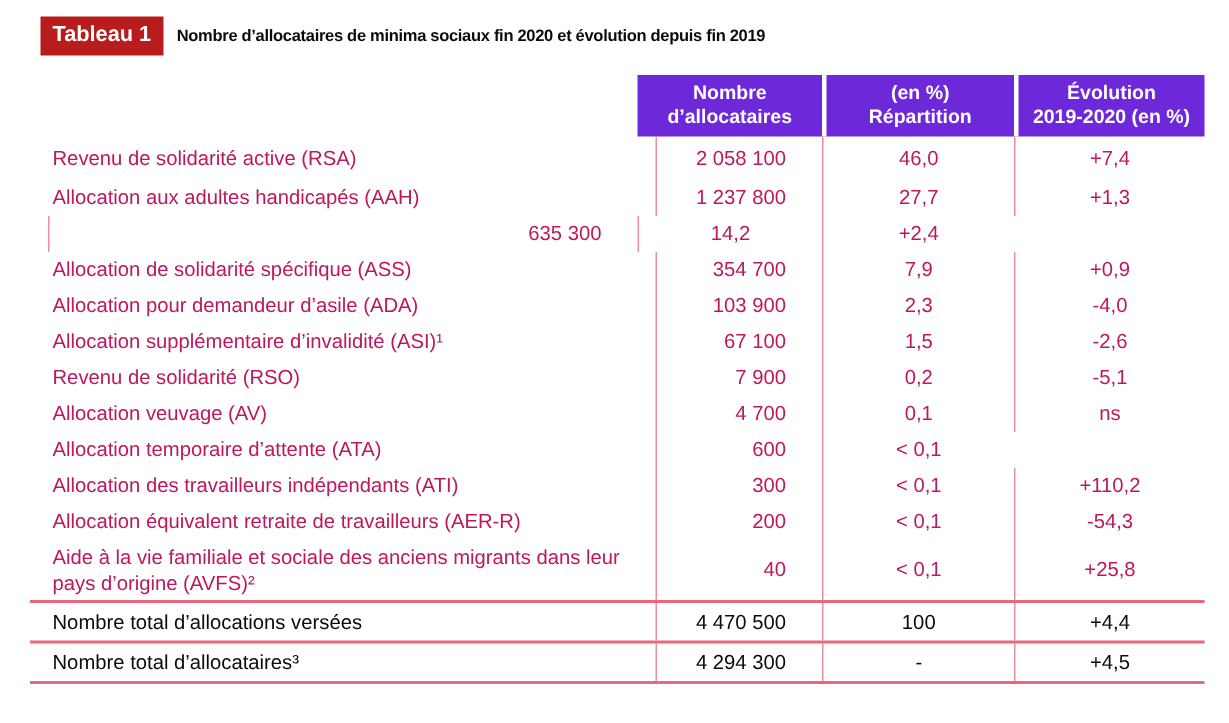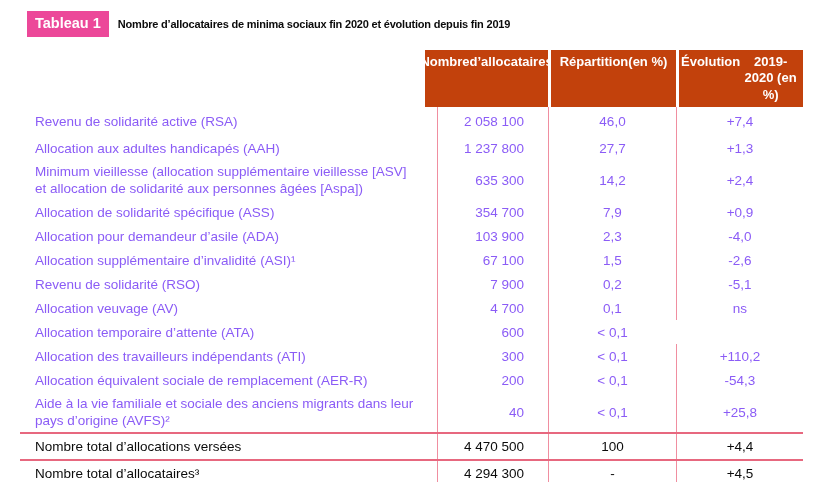--- a/index.html
+++ b/index.html
@@ -1,36 +1,36 @@
 <!DOCTYPE html>
 <html><head>
 <meta charset="utf-8">
 <style>
   html,body{margin:0;padding:0;background:#fff;}
   body{width:819px;height:482px;font-family:"Liberation Sans",sans-serif;color:#1d1d1b;overflow:hidden;}
   .page{padding:9px 0 0 20px;}
 
   .title-row{display:flex;align-items:center;gap:9px;margin:2px 0 13px 7px;}
-  .badge{background:#ec4899;color:#fff;font-weight:bold;font-size:14.5px;line-height:1;padding:5px 8px 6px;white-space:nowrap;}
+  .badge{background:#b91c1c;color:#fff;font-weight:bold;font-size:14.5px;line-height:1;padding:5px 8px 6px;white-space:nowrap;}
   .title{margin:0;font-size:11px;font-weight:bold;color:#0b0b0b;letter-spacing:-0.2px;}
 
   .table{width:783px;}
   .row{display:grid;grid-template-columns:405px 123px 128px 127px;align-items:stretch;}
 
   
   .head{min-height:41px;}
   .corner{background:#fff;}
-  .hc{background:#c2410c;color:#fff;font-weight:bold;font-size:13px;line-height:1.28;
-      display:flex;flex-direction:row;justify-content:center;text-align:center;padding:4px 2px;}
+  .hc{background:#6d28d9;color:#fff;font-weight:bold;font-size:13px;line-height:1.28;
+      display:flex;flex-direction:column;justify-content:center;text-align:center;padding:4px 2px;}
   .hc.gap{border-left:3px solid #fff;}
 
   
   .brow{min-height:24px;}
   .brow.tall{min-height:29px;}
-  .cell{display:flex;align-items:center;font-size:13.5px;color:#8b5cf6;}
+  .cell{display:flex;align-items:center;font-size:13.5px;color:#be185d;}
   .lbl{padding:3px 10px 3px 15px;line-height:17px;}
   .num{border-left:1px solid #f08ea0;}
   .r{justify-content:flex-end;padding-right:24px;margin-left:12px;}
   .c{justify-content:center;}
 
   
   .total{min-height:24px;border-top:2px solid #e7687f;}
   .total:last-child{border-bottom:2px solid #e7687f;}
   .total .cell{font-weight:normal;color:#0b0b0b;}
   .total .lbl{padding-top:4px;padding-bottom:4px;}
@@ -47,22 +47,22 @@
 
   <div class="table">
 
     <div class="row head">
       <div class="corner"></div>
       <div class="hc">
         <span>Nombre</span>
         <span>d’allocataires</span>
       </div>
       <div class="hc gap">
+        <span>(en %)</span>
         <span>Répartition</span>
-        <span>(en %)</span>
       </div>
       <div class="hc gap">
         <span>Évolution</span>
         <span>2019-2020 (en %)</span>
       </div>
     </div>
 
     <div class="row brow tall">
       <div class="cell lbl">Revenu de solidarité active (RSA)</div>
       <div class="cell num r">2 058 100</div>
@@ -71,21 +71,20 @@
     </div>
 
     <div class="row brow">
       <div class="cell lbl">Allocation aux adultes handicapés (AAH)</div>
       <div class="cell num r">1 237 800</div>
       <div class="cell num c">27,7</div>
       <div class="cell num c">+1,3</div>
     </div>
 
     <div class="row brow">
-      <div class="cell lbl">Minimum vieillesse (allocation supplémentaire vieillesse [ASV] et allocation de solidarité aux personnes âgées [Aspa])</div>
       <div class="cell num r">635 300</div>
       <div class="cell num c">14,2</div>
       <div class="cell num c">+2,4</div>
     </div>
 
     <div class="row brow">
       <div class="cell lbl">Allocation de solidarité spécifique (ASS)</div>
       <div class="cell num r">354 700</div>
       <div class="cell num c">7,9</div>
       <div class="cell num c">+0,9</div>
@@ -126,21 +125,21 @@
     </div>
 
     <div class="row brow">
       <div class="cell lbl">Allocation des travailleurs indépendants (ATI)</div>
       <div class="cell num r">300</div>
       <div class="cell num c">&lt; 0,1</div>
       <div class="cell num c">+110,2</div>
     </div>
 
     <div class="row brow">
-      <div class="cell lbl">Allocation équivalent sociale de remplacement (AER-R)</div>
+      <div class="cell lbl">Allocation équivalent retraite de travailleurs (AER-R)</div>
       <div class="cell num r">200</div>
       <div class="cell num c">&lt; 0,1</div>
       <div class="cell num c">-54,3</div>
     </div>
 
     <div class="row brow">
       <div class="cell lbl">Aide à la vie familiale et sociale des anciens migrants dans leur pays d’origine (AVFS)²</div>
       <div class="cell num r">40</div>
       <div class="cell num c">&lt; 0,1</div>
       <div class="cell num c">+25,8</div>

